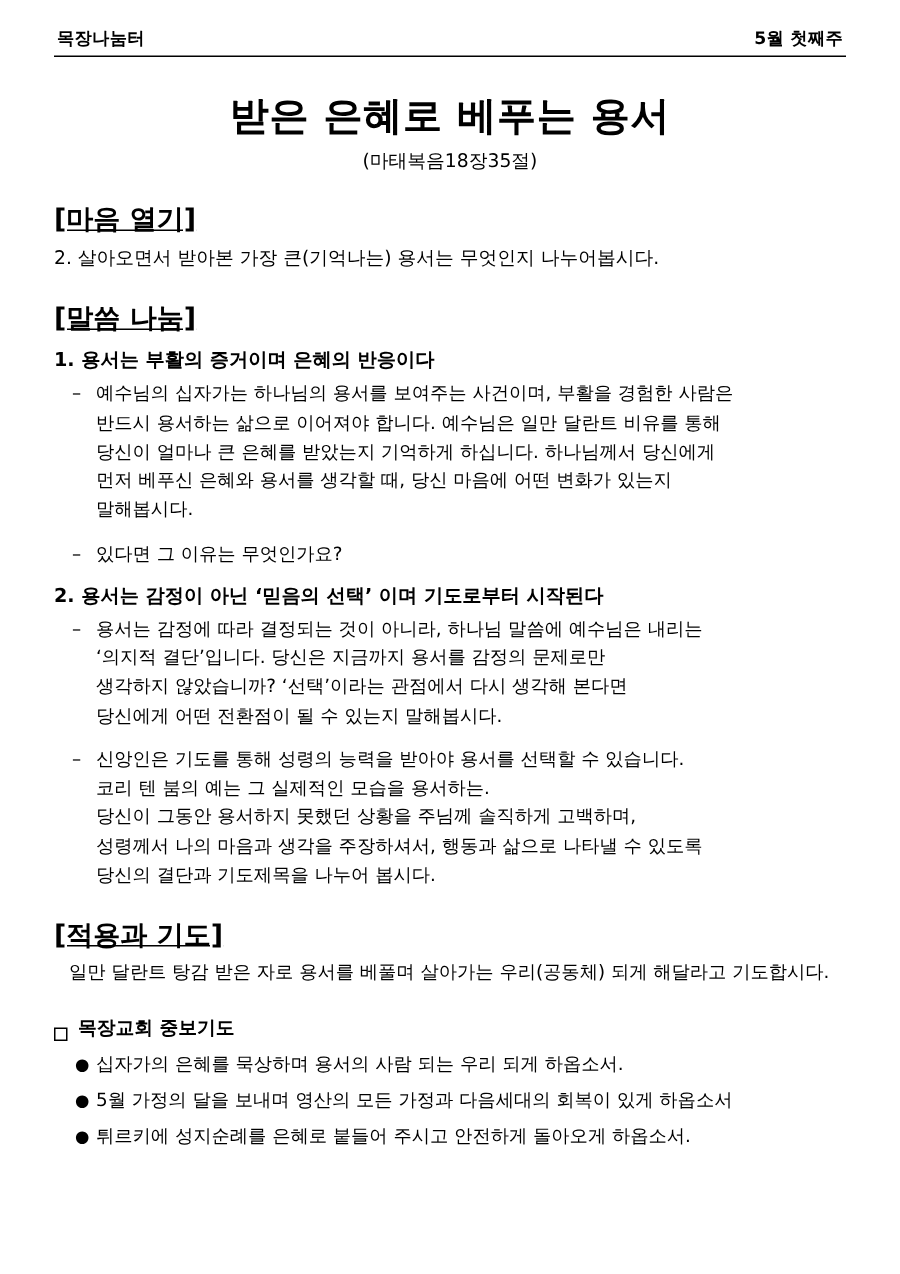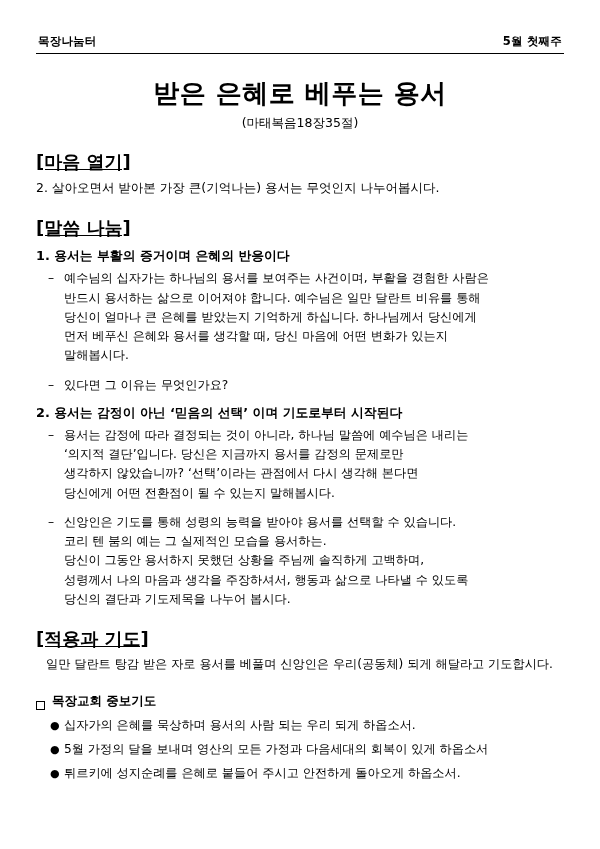--- a/index.html
+++ b/index.html
@@ -23,21 +23,20 @@
   }
   
   .header {
     display: flex;
     justify-content: space-between;
     align-items: baseline;
     font-size: 11.5px;
     font-weight: bold;
     padding: 0 2px 4px 2px;
     border-bottom: 1.5px solid #000;
-    margin-top: 16px;
   }
   .header .left { letter-spacing: 0.2px; }
   .header .right { letter-spacing: 0.2px; }
 
   
   .title-block {
     text-align: center;
     margin-top: 22px;
   }
   .doc-title {
@@ -190,21 +189,21 @@
         <span class="ln">코리 텐 붐의 예는 그 실제적인 모습을 용서하는.</span>
         <span class="ln">당신이 그동안 용서하지 못했던 상황을 주님께 솔직하게 고백하며,</span>
         <span class="ln">성령께서 나의 마음과 생각을 주장하셔서, 행동과 삶으로 나타낼 수 있도록</span>
         <span class="ln">당신의 결단과 기도제목을 나누어 봅시다.</span>
       </span>
     </div>
   </div>
 
   <div class="section">
     <div class="section-head">[적용과 기도]</div>
-    <div class="plain-indent">일만 달란트 탕감 받은 자로 용서를 베풀며 신앙인은 우리(공동체) 되게 해달라고 기도합시다.</div>
+    <div class="plain-indent">일만 달란트 탕감 받은 자로 용서를 베풀며 살아가는 우리(공동체) 되게 해달라고 기도합시다.</div>
   </div>
 
   <div class="section">
     <div class="box-head">
       <span class="sq"></span>
       <span>목장교회 중보기도</span>
     </div>
 
     <div class="bullet-item">
       <span class="bullet-mark">●</span>

